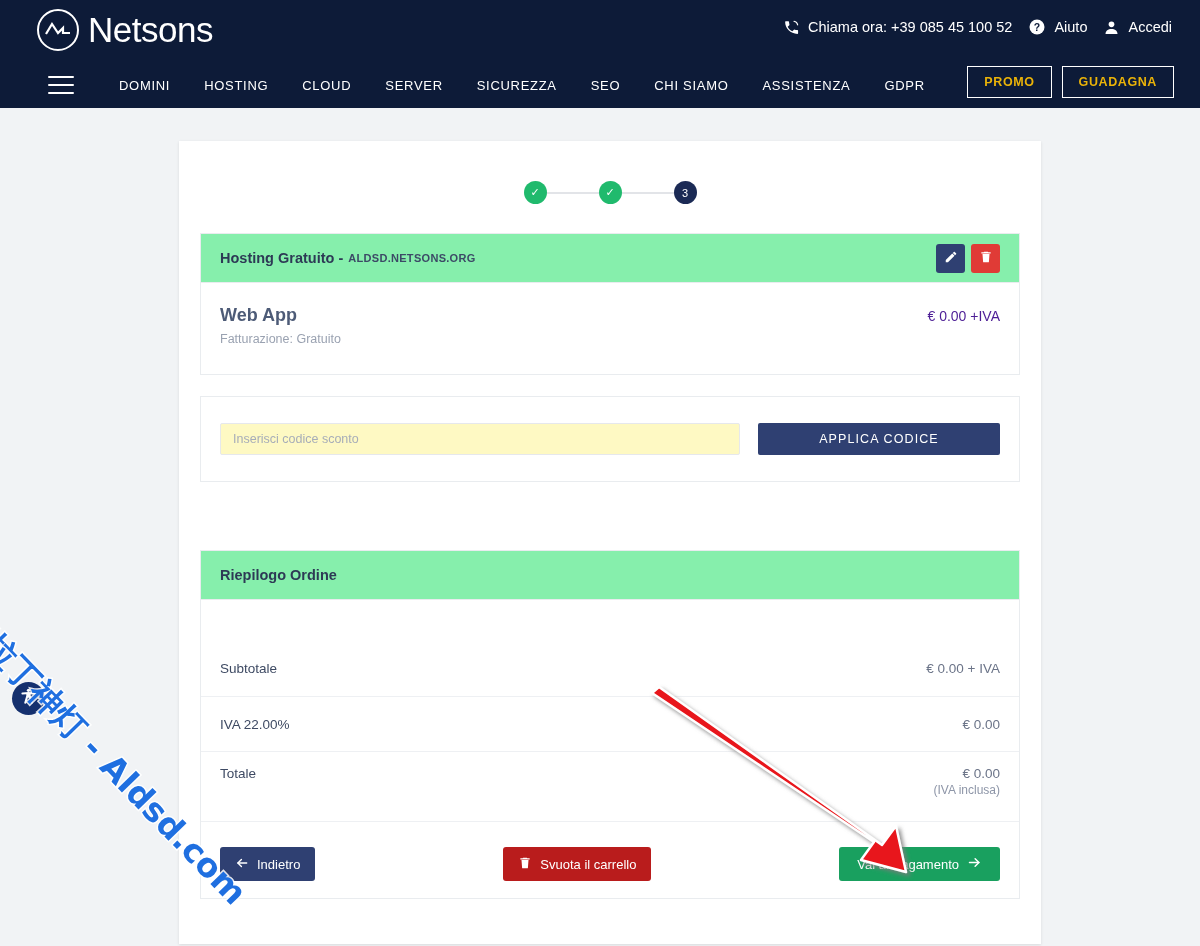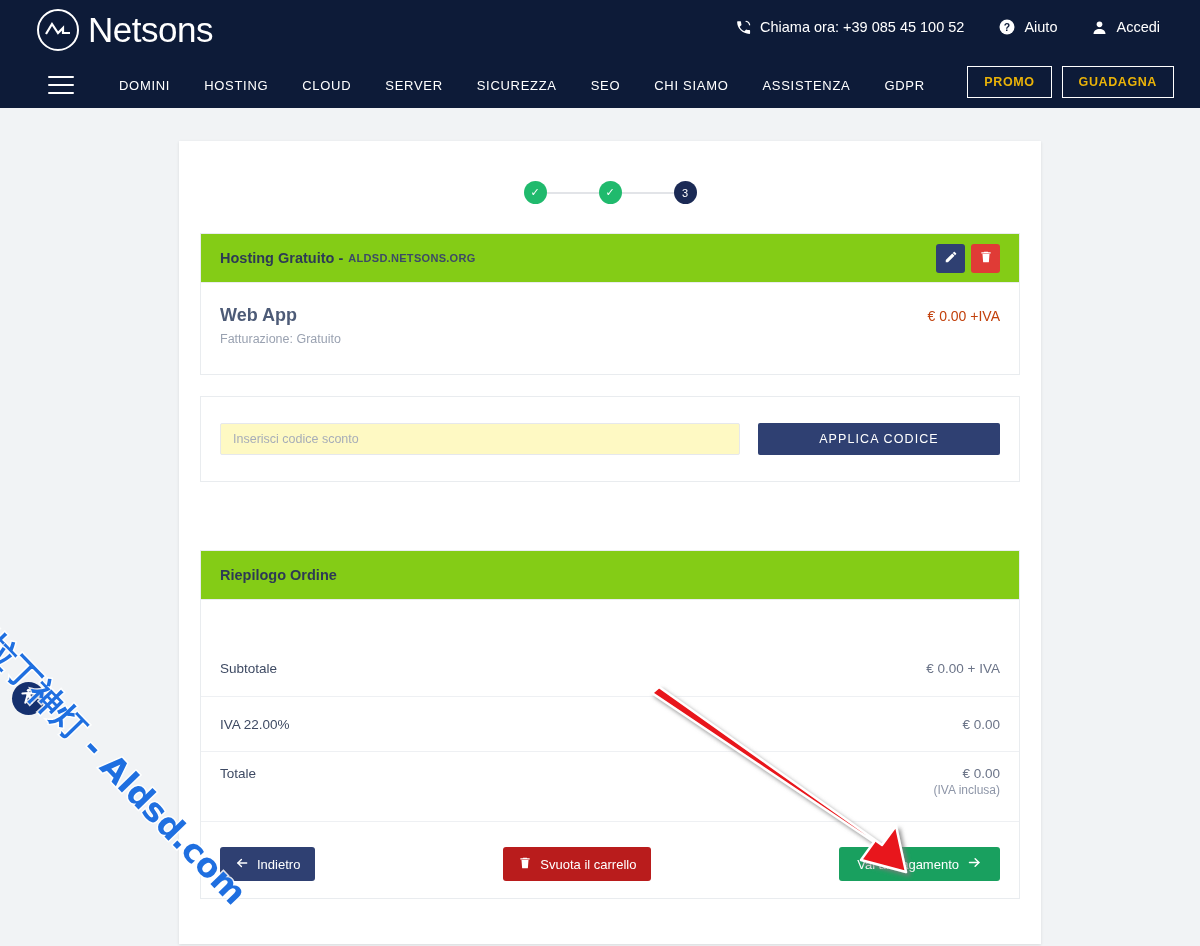--- a/index.html
+++ b/index.html
@@ -20,22 +20,22 @@
   .logo-wrap {
     position: absolute; left: 36px; top: 8px;
     display: flex; align-items: center; gap: 8px;
   }
   .logo-mark { width: 44px; height: 44px; }
   .logo-text {
     color: #ffffff; font-size: 35px; font-weight: 400;
     letter-spacing: -0.5px; line-height: 44px;
   }
   .top-right {
-    position: absolute; right: 40px; top: 18px;
-    display: flex; align-items: center; gap: 34px;
+    position: absolute; right: 28px; top: 18px;
+    display: flex; align-items: center; gap: 16px;
   }
   .top-item {
     display: flex; align-items: center; gap: 8px;
     color: #ffffff; font-size: 14.5px;
   }
   .top-item .ico { display: flex; align-items: center; }
 
   .navbar {
     position: absolute; left: 0; top: 62px;
     width: 1200px; height: 46px;
@@ -80,21 +80,21 @@
   .step-done { background: #20ba6d; }
   .step-current { background: #1b2a55; }
   .step-line { width: 52px; height: 2px; background: #e2e4e8; flex: none; }
 
   
   .panel {
     position: absolute; left: 21px; width: 820px;
     border: 1px solid #e9ecef; background: #fff;
   }
   .panel-head {
-    height: 49px; background: #84cc16; border-bottom: 1px solid #e9ecef;
+    height: 49px; background: #86efac; border-bottom: 1px solid #e9ecef;
     display: flex; align-items: center; padding: 0 19px;
   }
   .panel-title {
     font-size: 14.5px; color: #2d3a55; font-weight: 600;
   }
   .domain-sub {
     font-size: 11px; color: #3c4a66; font-weight: 700;
     letter-spacing: 0.3px; margin-left: 5px;
   }
   .head-actions { margin-left: auto; display: flex; gap: 6px; }
@@ -103,21 +103,21 @@
     display: flex; align-items: center; justify-content: center;
     cursor: pointer;
   }
   .btn-edit { background: #2f4072; }
   .btn-del  { background: #e03b36; }
 
   
   .product-body { padding: 22px 19px 28px 19px; display: flex; align-items: flex-start; }
   .product-name { font-size: 18px; font-weight: bold; color: #4d5b77; }
   .product-sub { font-size: 12.5px; color: #9aa2b1; margin-top: 6px; }
-  .product-price { margin-left: auto; font-size: 14px; color: #c2410c; padding-top: 3px; }
+  .product-price { margin-left: auto; font-size: 14px; color: #4c1d95; padding-top: 3px; }
 
   
   .discount-body { padding: 26px 19px; display: flex; align-items: center; gap: 18px; }
   .discount-input {
     flex: 1; height: 32px; border: 1px solid #e6e8ec; background: #fef9c3;
     padding: 0 12px; font-size: 12.5px; color: #333; font-family: inherit;
     border-radius: 2px; outline: none;
   }
   .discount-input::placeholder { color: #a7adb8; }
   .apply-btn {

